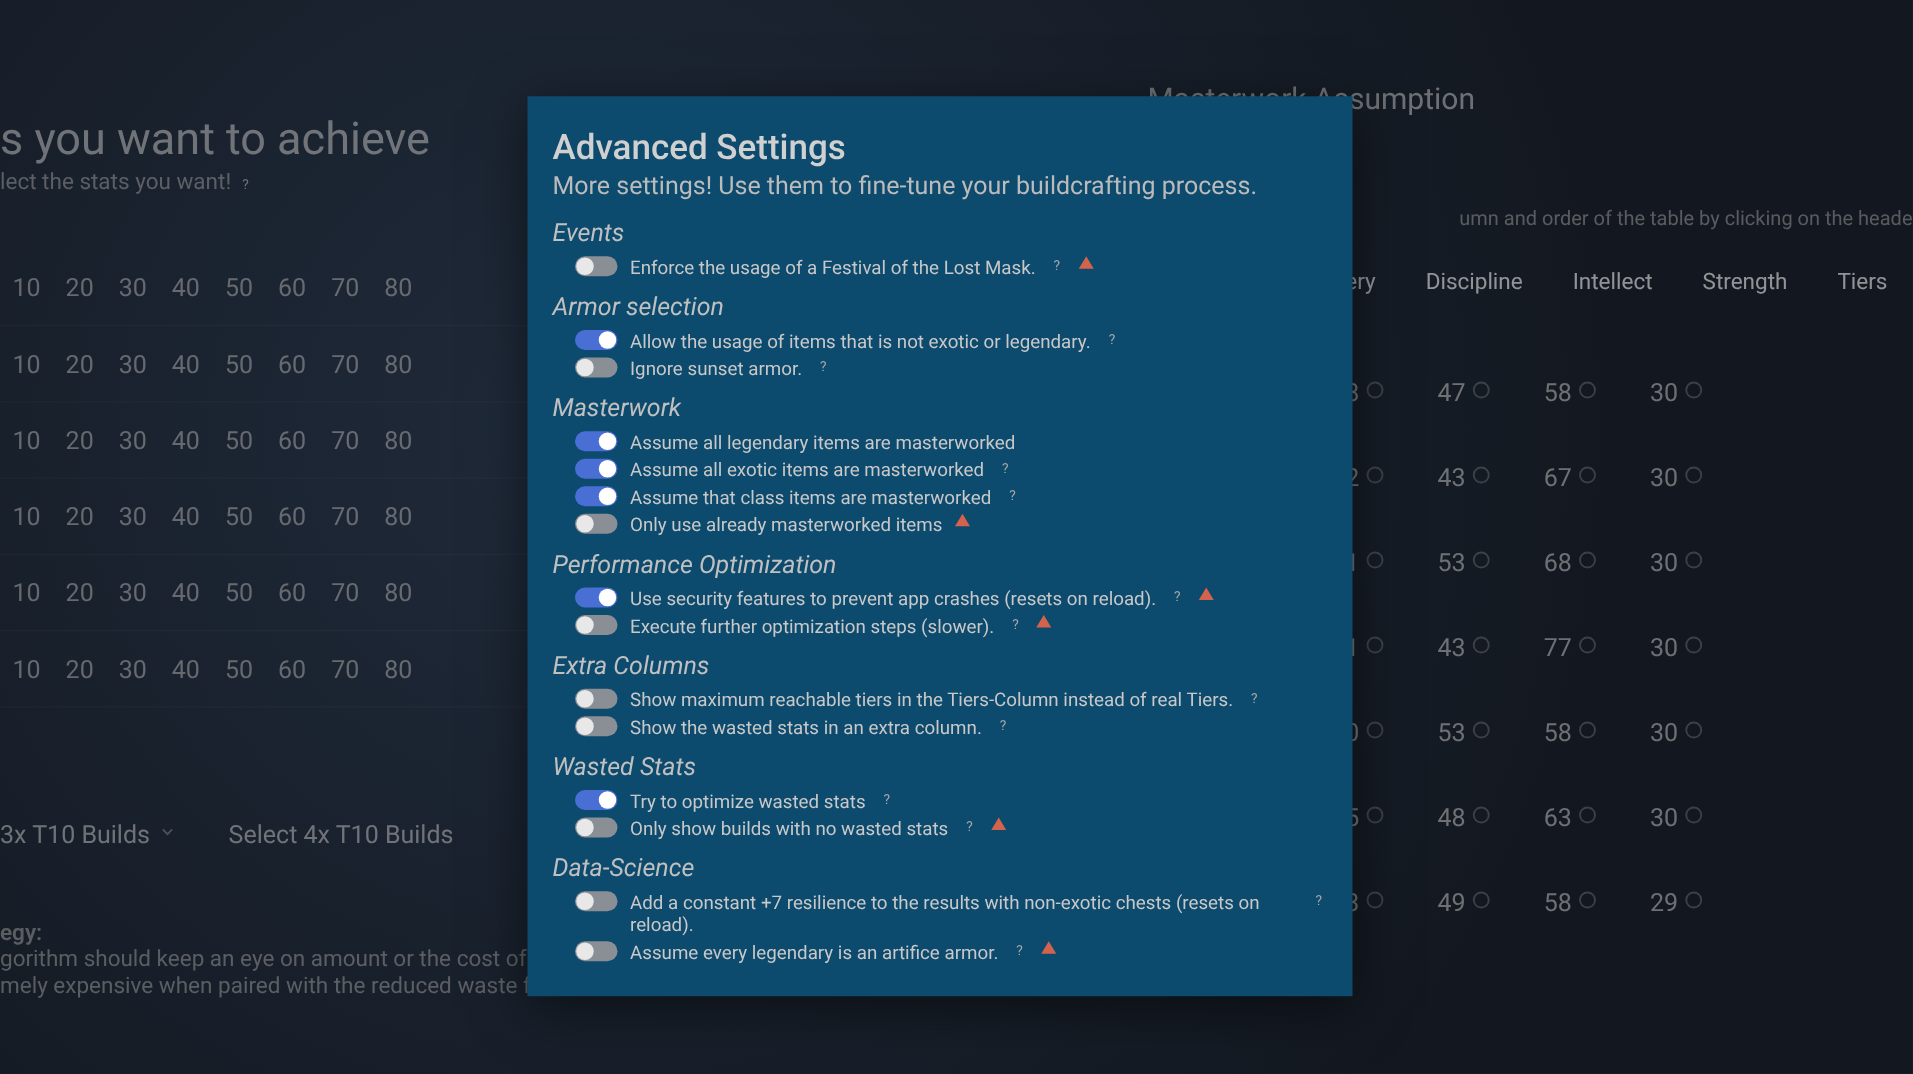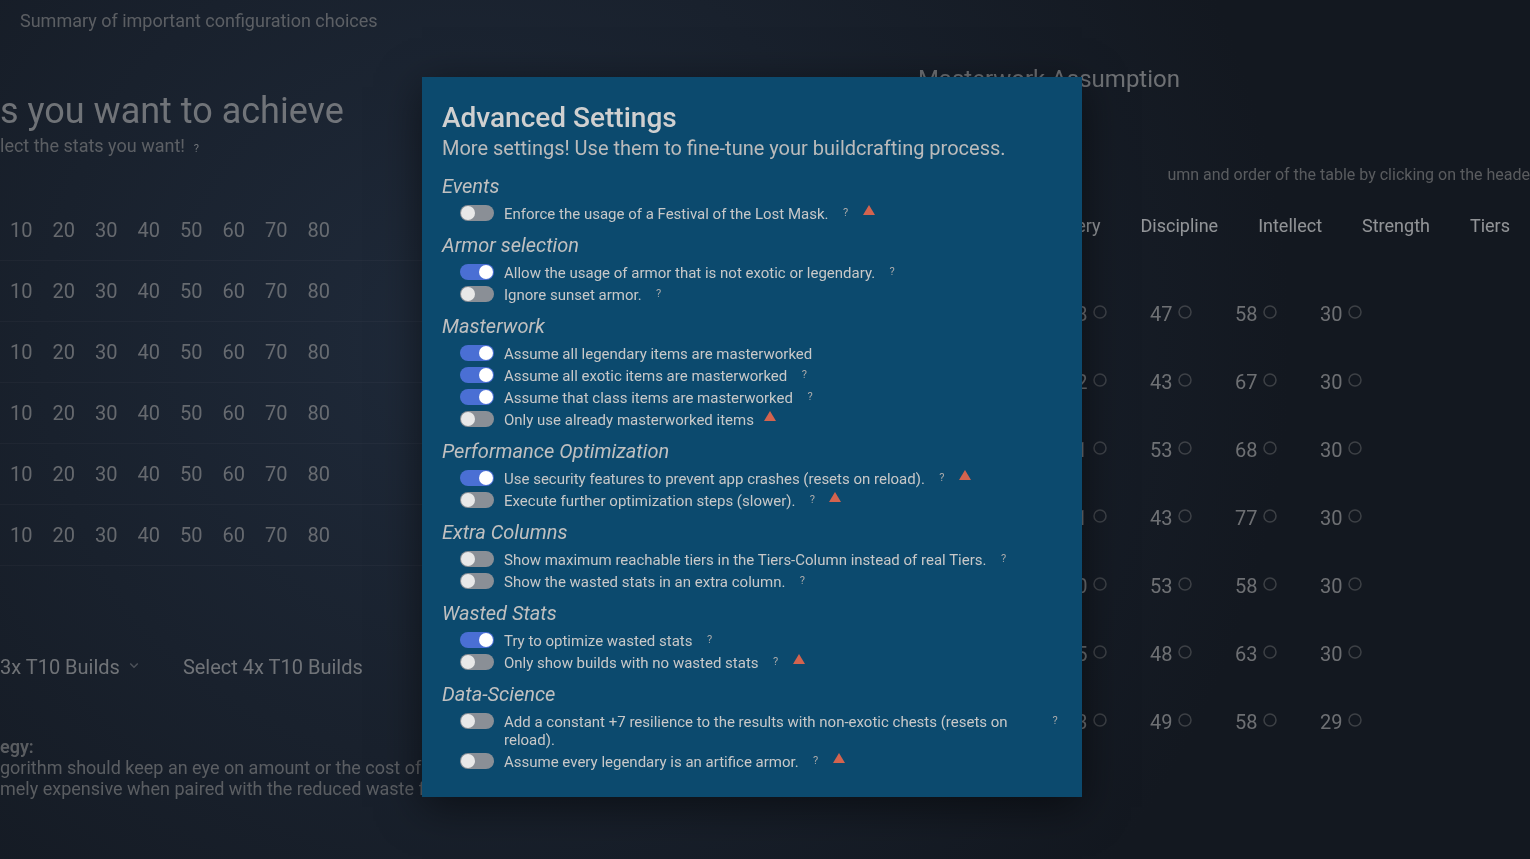--- a/index.html
+++ b/index.html
@@ -225,21 +225,20 @@
       opacity: 0.6;
     }
   </style>
 </head>
 <body>
 
 <div class="backdrop"></div>
 
 <div class="bg-content">
   <div class="bg-topbar">
-    <div>Summary of important configuration choices</div>
   </div>
   <div class="bg-masterwork">Masterwork Assumption</div>
   <div class="bg-heading">s you want to achieve</div>
   <div class="bg-subheading">
     <span>lect the stats you want!</span>
     <span class="help-icon">?</span>
   </div>
   <div class="bg-headertext">umn and order of the table by clicking on the heade</div>
   <div class="bg-stat-header">
     <span>covery</span>
@@ -437,21 +436,21 @@
       <div class="section-heading">Events</div>
       <div class="toggle-row">
         <div class="toggle off"></div>
         <span class="toggle-label">Enforce the usage of a Festival of the Lost Mask.</span>
         <span class="help-icon">?</span>
         <span class="warn-icon"></span>
       </div>
       <div class="section-heading">Armor selection</div>
       <div class="toggle-row">
         <div class="toggle on"></div>
-        <span class="toggle-label">Allow the usage of armor that is not exotic or legendary.</span>
+        <span class="toggle-label">Allow the usage of items that is not exotic or legendary.</span>
         <span class="help-icon">?</span>
       </div>
       <div class="toggle-row">
         <div class="toggle off"></div>
         <span class="toggle-label">Ignore sunset armor.</span>
         <span class="help-icon">?</span>
       </div>
       <div class="section-heading">Masterwork</div>
       <div class="toggle-row">
         <div class="toggle on"></div>

